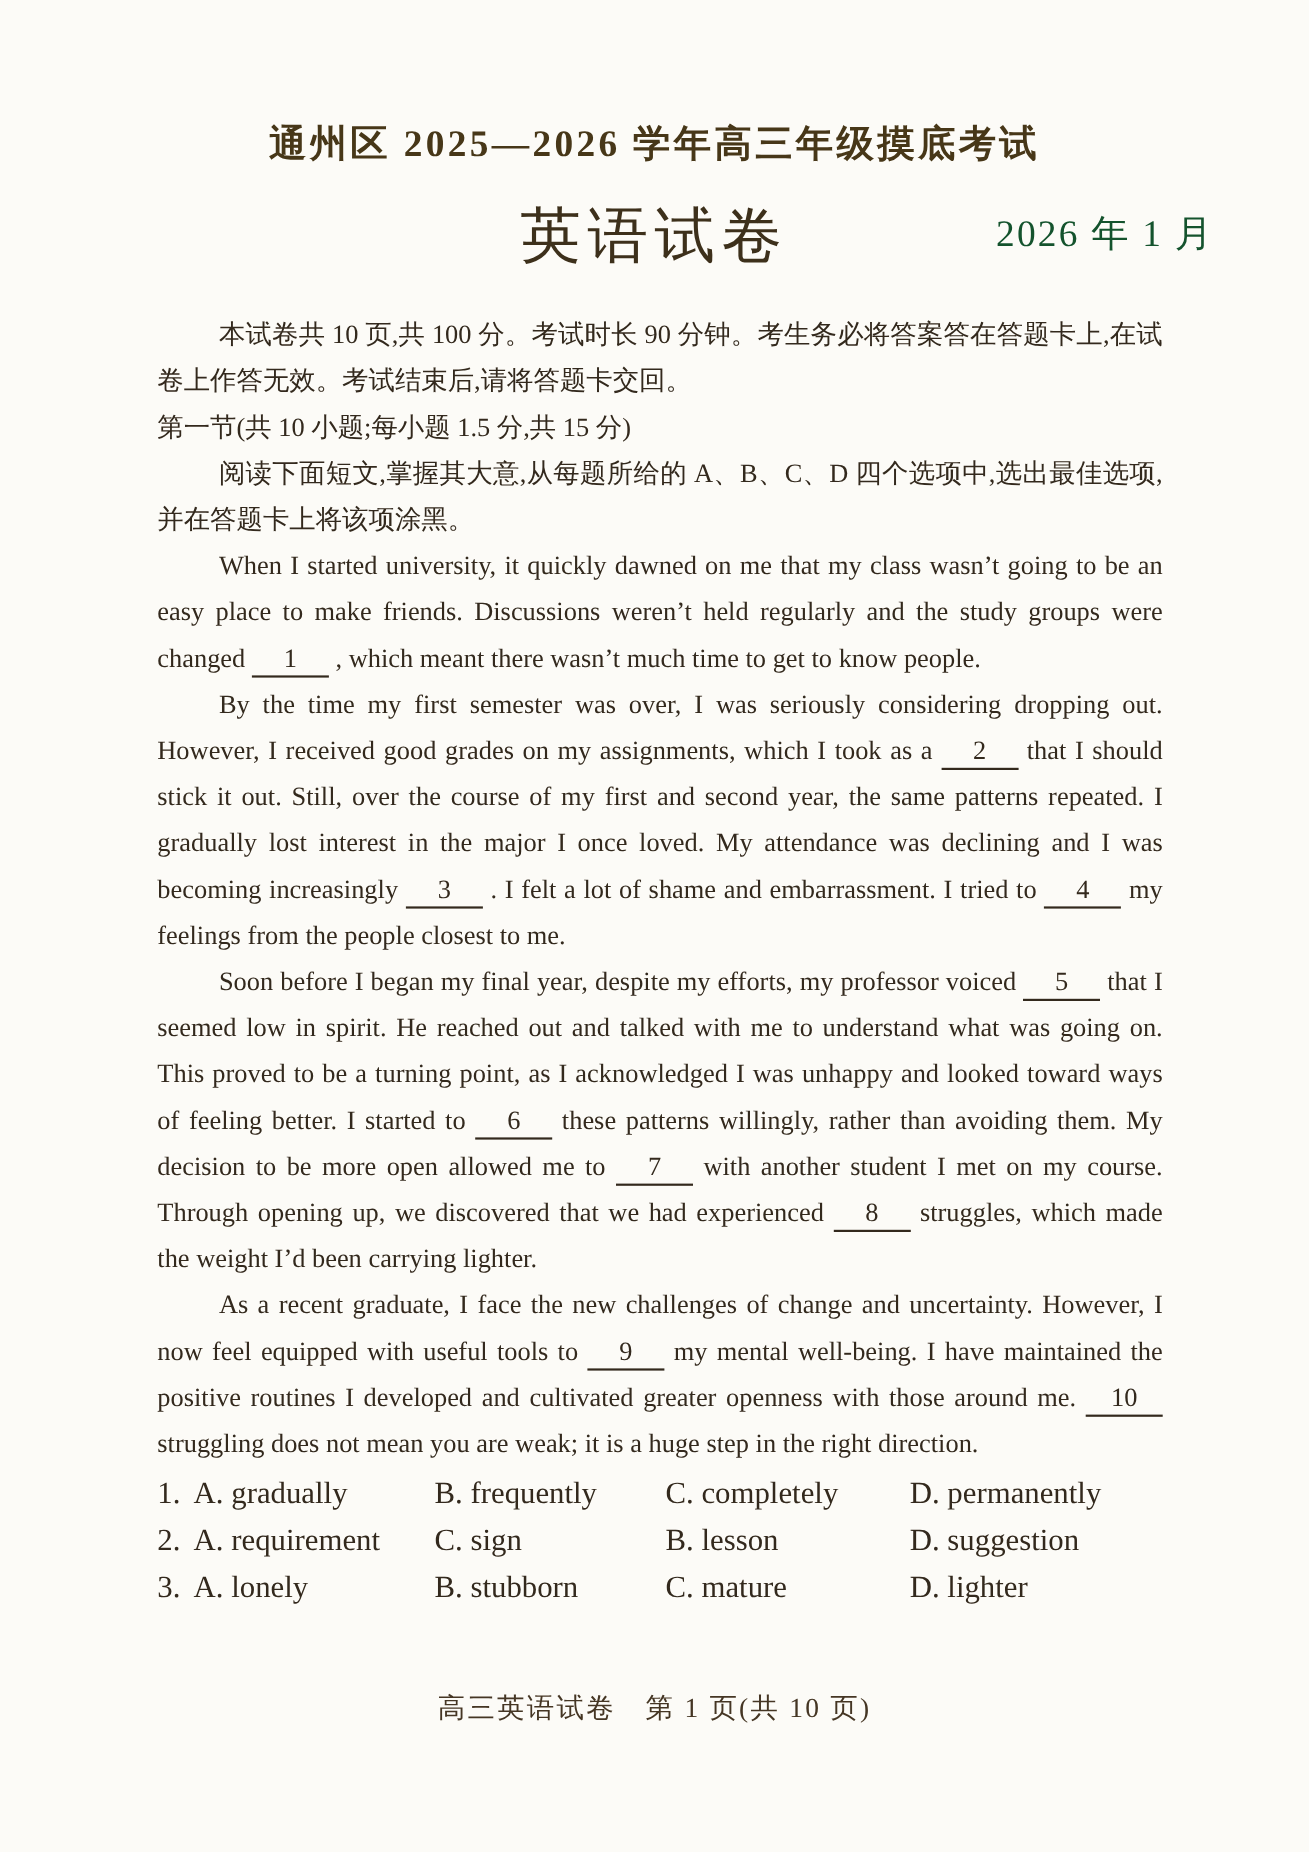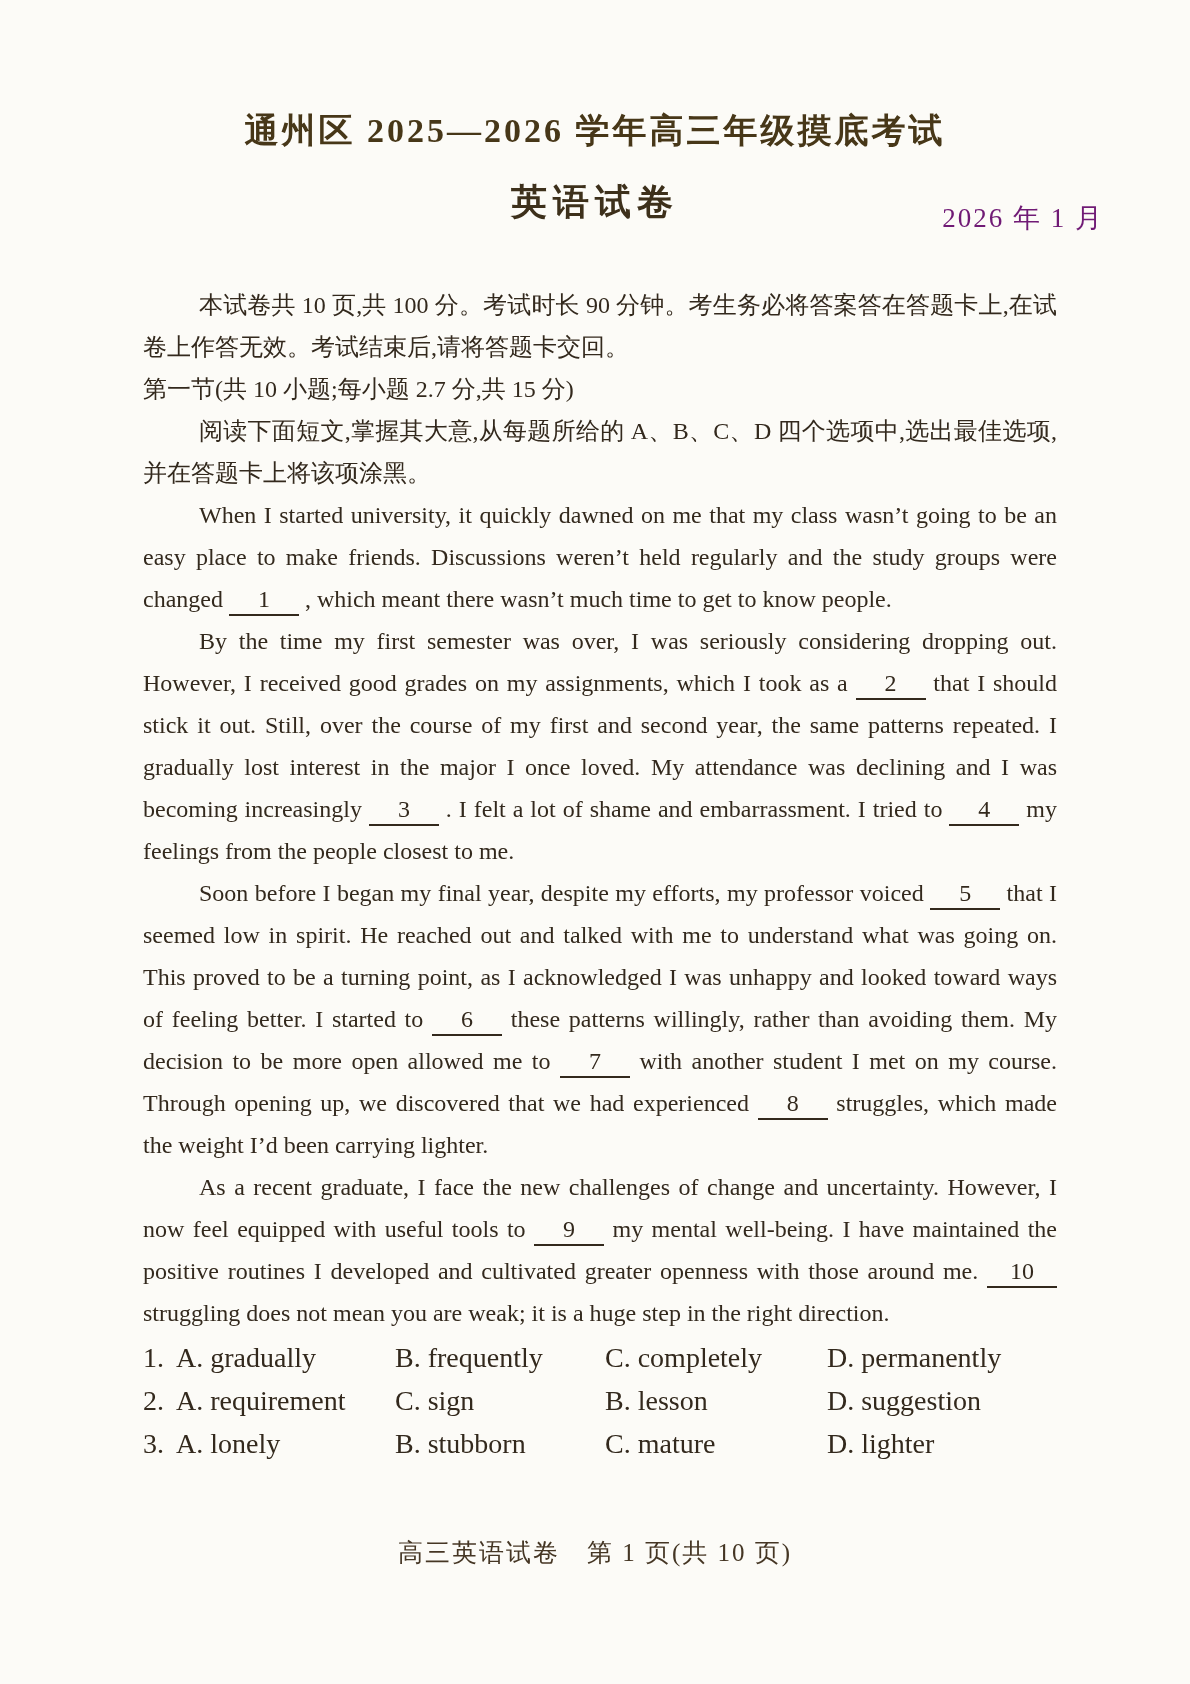--- a/index.html
+++ b/index.html
@@ -14,26 +14,26 @@
   }
   .header { padding-top:108px; text-align:center; }
   .exam-title {
     margin:0;
     font-size:34px; font-weight:700; letter-spacing:3px;
     color:#473718;
   }
   .subtitle-row { position:relative; margin-top:24px; height:66px; }
   .paper-title {
     margin:0; display:inline-block;
-    font-size:36px; font-weight:700; letter-spacing:6px;
+    font-size:55px; font-weight:400; letter-spacing:6px;
     color:#3d301b;
   }
   .exam-date {
     position:absolute; right:86px; bottom:8px;
-    font-size:27px; color:#701a75; letter-spacing:2px;
+    font-size:34px; color:#14532d; letter-spacing:2px;
   }
   .content { width:914px; margin:40px 133px 0 143px; }
   .content p {
     margin:0;
     font-size:24px; line-height:42px;
     text-align:justify;
   }
   .indent { text-indent:56px; }
   .part-header {
     font-family:"Liberation Sans","DejaVu Sans",sans-serif;
@@ -67,21 +67,21 @@
   <div class="header">
     <h1 class="exam-title">通州区 2025—2026 学年高三年级摸底考试</h1>
     <div class="subtitle-row">
       <h2 class="paper-title">英语试卷</h2>
       <span class="exam-date">2026 年 1 月</span>
     </div>
   </div>
 
   <div class="content">
     <p class="cn indent">本试卷共 10 页,共 100 分。考试时长 90 分钟。考生务必将答案答在答题卡上,在试卷上作答无效。考试结束后,请将答题卡交回。</p>
-    <p class="cn">第一节(共 10 小题;每小题 2.7 分,共 15 分)</p>
+    <p class="cn">第一节(共 10 小题;每小题 1.5 分,共 15 分)</p>
     <p class="cn indent">阅读下面短文,掌握其大意,从每题所给的 A、B、C、D 四个选项中,选出最佳选项,并在答题卡上将该项涂黑。</p>
 
     <div id="passage">
         <p class="en indent">When I started university, it quickly dawned on me that my class wasn’t going to be an easy place to make friends. Discussions weren’t held regularly and the study groups were changed <span class="blank">1</span> , which meant there wasn’t much time to get to know people.</p>
         <p class="en indent">By the time my first semester was over, I was seriously considering dropping out. However, I received good grades on my assignments, which I took as a <span class="blank">2</span> that I should stick it out. Still, over the course of my first and second year, the same patterns repeated. I gradually lost interest in the major I once loved. My attendance was declining and I was becoming increasingly <span class="blank">3</span> . I felt a lot of shame and embarrassment. I tried to <span class="blank">4</span> my feelings from the people closest to me.</p>
         <p class="en indent">Soon before I began my final year, despite my efforts, my professor voiced <span class="blank">5</span> that I seemed low in spirit. He reached out and talked with me to understand what was going on. This proved to be a turning point, as I acknowledged I was unhappy and looked toward ways of feeling better. I started to <span class="blank">6</span> these patterns willingly, rather than avoiding them. My decision to be more open allowed me to <span class="blank">7</span> with another student I met on my course. Through opening up, we discovered that we had experienced <span class="blank">8</span> struggles, which made the weight I’d been carrying lighter.</p>
         <p class="en indent">As a recent graduate, I face the new challenges of change and uncertainty. However, I now feel equipped with useful tools to <span class="blank">9</span> my mental well-being. I have maintained the positive routines I developed and cultivated greater openness with those around me. <span class="blank">10</span> struggling does not mean you are weak; it is a huge step in the right direction.</p>
       </div>
 
     <div class="options">

